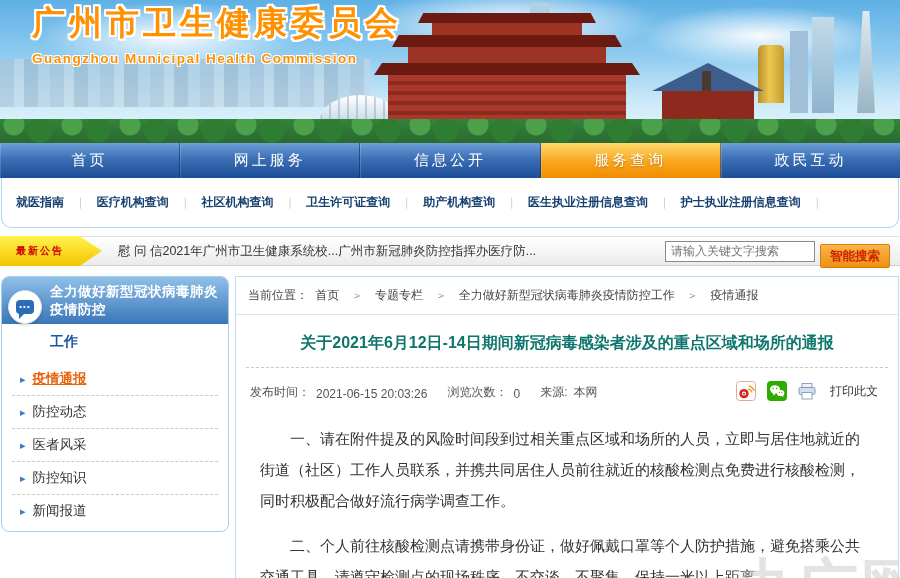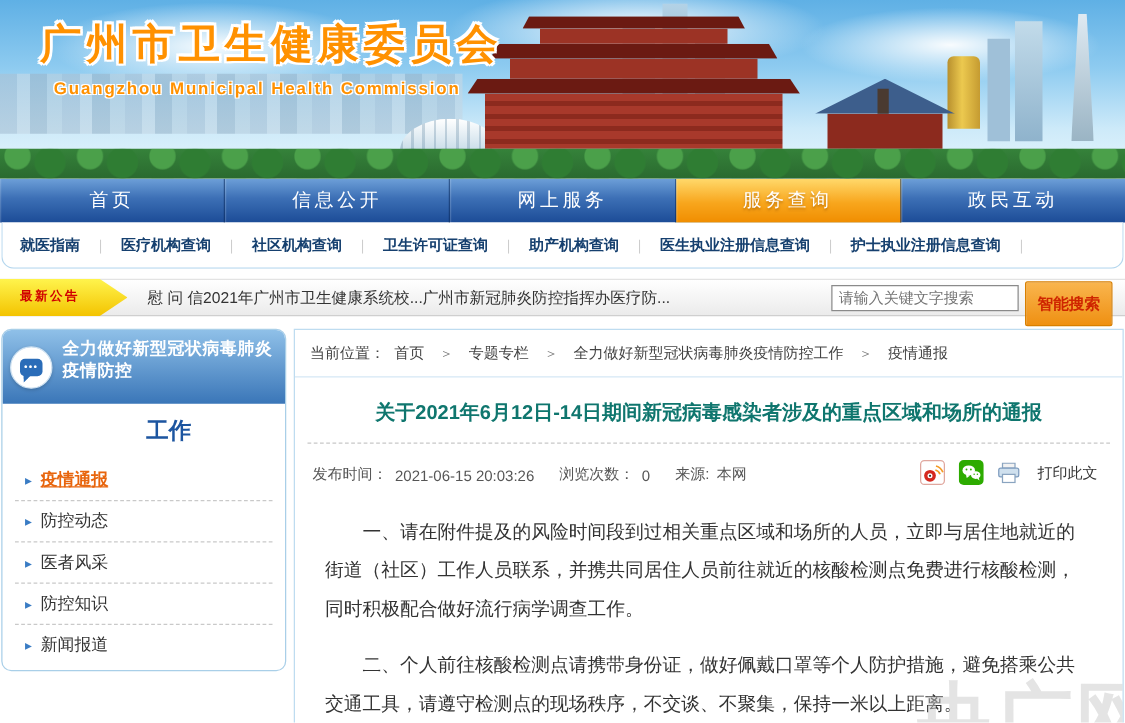--- a/index.html
+++ b/index.html
@@ -45,65 +45,65 @@
   .hall-wall { position:absolute; left:662px; bottom:24px; width:92px; height:28px; background:#8c2a1e; }
   .hall-roof { position:absolute; left:652px; bottom:52px; width:112px; height:28px;
     clip-path:polygon(50% 0,100% 100%,0 100%); background:#3d5e8c; }
   .statue { position:absolute; left:702px; bottom:52px; width:9px; height:20px; background:#4a3a30; }
   .trees { position:absolute; left:0; right:0; bottom:0; height:24px;
     background:
       radial-gradient(circle at 14px 6px,#4ba04a 10px,rgba(0,0,0,0) 11px),
       radial-gradient(circle at 40px 11px,#2f7d33 12px,rgba(0,0,0,0) 13px),
       linear-gradient(180deg,#35823a,#2a6a2f);
     background-size:58px 24px,58px 24px,100% 100%; }
-  .banner-titles { position:absolute; left:32px; top:13px; }
+  .banner-titles { position:absolute; left:32px; top:1px; }
   .banner-title-cn { font-size:33px; font-weight:900; color:#ff9100; letter-spacing:4px;
     text-shadow:-2px -2px 0 #fff,2px -2px 0 #fff,-2px 2px 0 #fff,2px 2px 0 #fff,0 -2px 0 #fff,0 2px 0 #fff,-2px 0 0 #fff,2px 0 0 #fff; }
   .banner-title-en { font-size:13.5px; font-weight:bold; color:#ff9100; letter-spacing:1.5px; margin-top:5px;
-    text-shadow:-1px -1px 0 #fff,1px -1px 0 #fff,-1px 1px 0 #fff,1px 1px 0 #fff;margin-left:11px; }
+    text-shadow:-1px -1px 0 #fff,1px -1px 0 #fff,-1px 1px 0 #fff,1px 1px 0 #fff; }
 
   
   .nav { height:35px; display:flex; background:linear-gradient(180deg,#6d9fd8 0%,#3c6fb5 45%,#1c4c97 100%); }
   .tab { flex:1; display:flex; align-items:center; justify-content:center; color:#fff; font-size:15px;
     letter-spacing:3px; cursor:pointer; border-right:1px solid rgba(10,40,90,.55);
     box-shadow:inset 1px 0 0 rgba(255,255,255,.16); }
   .tab:last-child { border-right:none;text-align:center; }
   .tab.active { background:linear-gradient(180deg,#ffd96b 0%,#f8a61d 55%,#f08d00 100%);
     text-shadow:0 1px 2px rgba(120,60,0,.45); }
 
   
-  .subnav { height:37px; margin:0 1px; border:1px solid #b5d7ee; border-top:none;
+  .subnav { height:50px; margin:0 1px; border:1px solid #b5d7ee; border-top:none;
     border-radius:0 0 10px 10px; display:flex; align-items:center; padding-left:14px; background:#fff; }
   .subnav a { color:#16406f; font-weight:bold; font-size:12px; cursor:pointer; }
   .subnav .sep { color:#c2c2c2; margin:0 11px; font-size:11px; }
 
   
   .announce { height:30px; margin-top:8px; display:flex; align-items:center;
     background:linear-gradient(180deg,#ffffff,#ebebeb);
     border-top:1px solid #e3e3e3; border-bottom:1px solid #cfcfcf; }
   .announce-label { height:30px; line-height:30px; width:102px; flex:0 0 102px;
     background:linear-gradient(180deg,#fff44d,#f3c300);
     clip-path:polygon(0 0,78% 0,100% 50%,78% 100%,0 100%);
     color:#d10000; font-weight:bold; font-size:10px; padding-left:16px; letter-spacing:2px; }
   .announce-links { display:flex; margin-left:16px; font-size:12.5px; white-space:nowrap; overflow:hidden; }
   .announce-links a { color:#333; cursor:pointer; }
   .search { margin-left:auto; display:flex; align-items:center; gap:5px; padding-right:10px; flex:0 0 auto; }
   .search input { width:150px; height:21px; border:1px solid #8a8a8a; font-size:12px; padding:0 5px; color:#555;
     font-family:inherit; }
-  .search button { height:36px; padding:0 9px; background:linear-gradient(180deg,#f9b54e,#ef9012);
+  .search button { height:24px; padding:0 9px; background:linear-gradient(180deg,#f9b54e,#ef9012);
     border:1px solid #d87f00; color:#cf2500; font-size:12.5px; font-weight:bold; cursor:pointer;
     border-radius:2px; font-family:inherit;margin-top:10px; }
 
   
   .main { display:flex; gap:6px; padding:10px 1px 0; align-items:flex-start; }
   .sidebar { width:228px; flex:0 0 228px; border:1px solid #a9cfe8; border-radius:8px; background:#fff;
     overflow:hidden; position:relative; padding-bottom:4px; }
   .side-head-bar { background:linear-gradient(180deg,#8fc0e8,#3a76b8); color:#fff; font-weight:bold;
-    font-size:13.5px; padding:6px 8px 17px 48px; letter-spacing:.5px; }
-  .side-head-line2 { color:#1c55a0; font-weight:bold; font-size:18px; padding:9px 8px 10px 48px;text-align:center; }
+    font-size:13.5px; padding:6px 8px 5px 48px; letter-spacing:.5px; }
+  .side-head-line2 { color:#1c55a0; font-weight:bold; font-size:14px; padding:9px 8px 10px 48px; }
   .bubble-icon { position:absolute; left:6px; top:13px; width:34px; height:34px; background:#fff;
     border:1px solid #cfe2f2; border-radius:50%; box-shadow:0 1px 3px rgba(0,0,0,.18);
     display:flex; align-items:center; justify-content:center; z-index:2; }
   .bubble-inner { width:18px; height:14px; background:#2a6cb8; border-radius:4px; position:relative;
     color:#fff; font-size:8px; line-height:13px; text-align:center; letter-spacing:1px; }
   .bubble-inner::after { content:""; position:absolute; left:3px; bottom:-5px;
     border:3px solid rgba(0,0,0,0); border-top-color:#2a6cb8; border-left-color:#2a6cb8; }
   .menu { list-style:none; margin:2px 10px 0; padding:0; }
   .menu li { border-bottom:1px dashed #c9c9c9; padding:7px 4px 7px 8px; font-size:13.5px; cursor:pointer; }
   .menu li:last-child { border-bottom:none; }
@@ -156,22 +156,22 @@
   <div class="statue"></div>
   <div class="trees"></div>
   <div class="banner-titles">
     <div class="banner-title-cn">广州市卫生健康委员会</div>
     <div class="banner-title-en">Guangzhou Municipal Health Commission</div>
   </div>
 </div>
 
 <div class="nav">
   <div class="tab">首页</div>
+  <div class="tab">网上服务</div>
   <div class="tab">信息公开</div>
-  <div class="tab">网上服务</div>
   <div class="tab active">服务查询</div>
   <div class="tab">政民互动</div>
 </div>
 
 <div class="subnav">
   <a>就医指南</a>
     <span class="sep">｜</span>
   <a>医疗机构查询</a>
     <span class="sep">｜</span>
   <a>社区机构查询</a>

